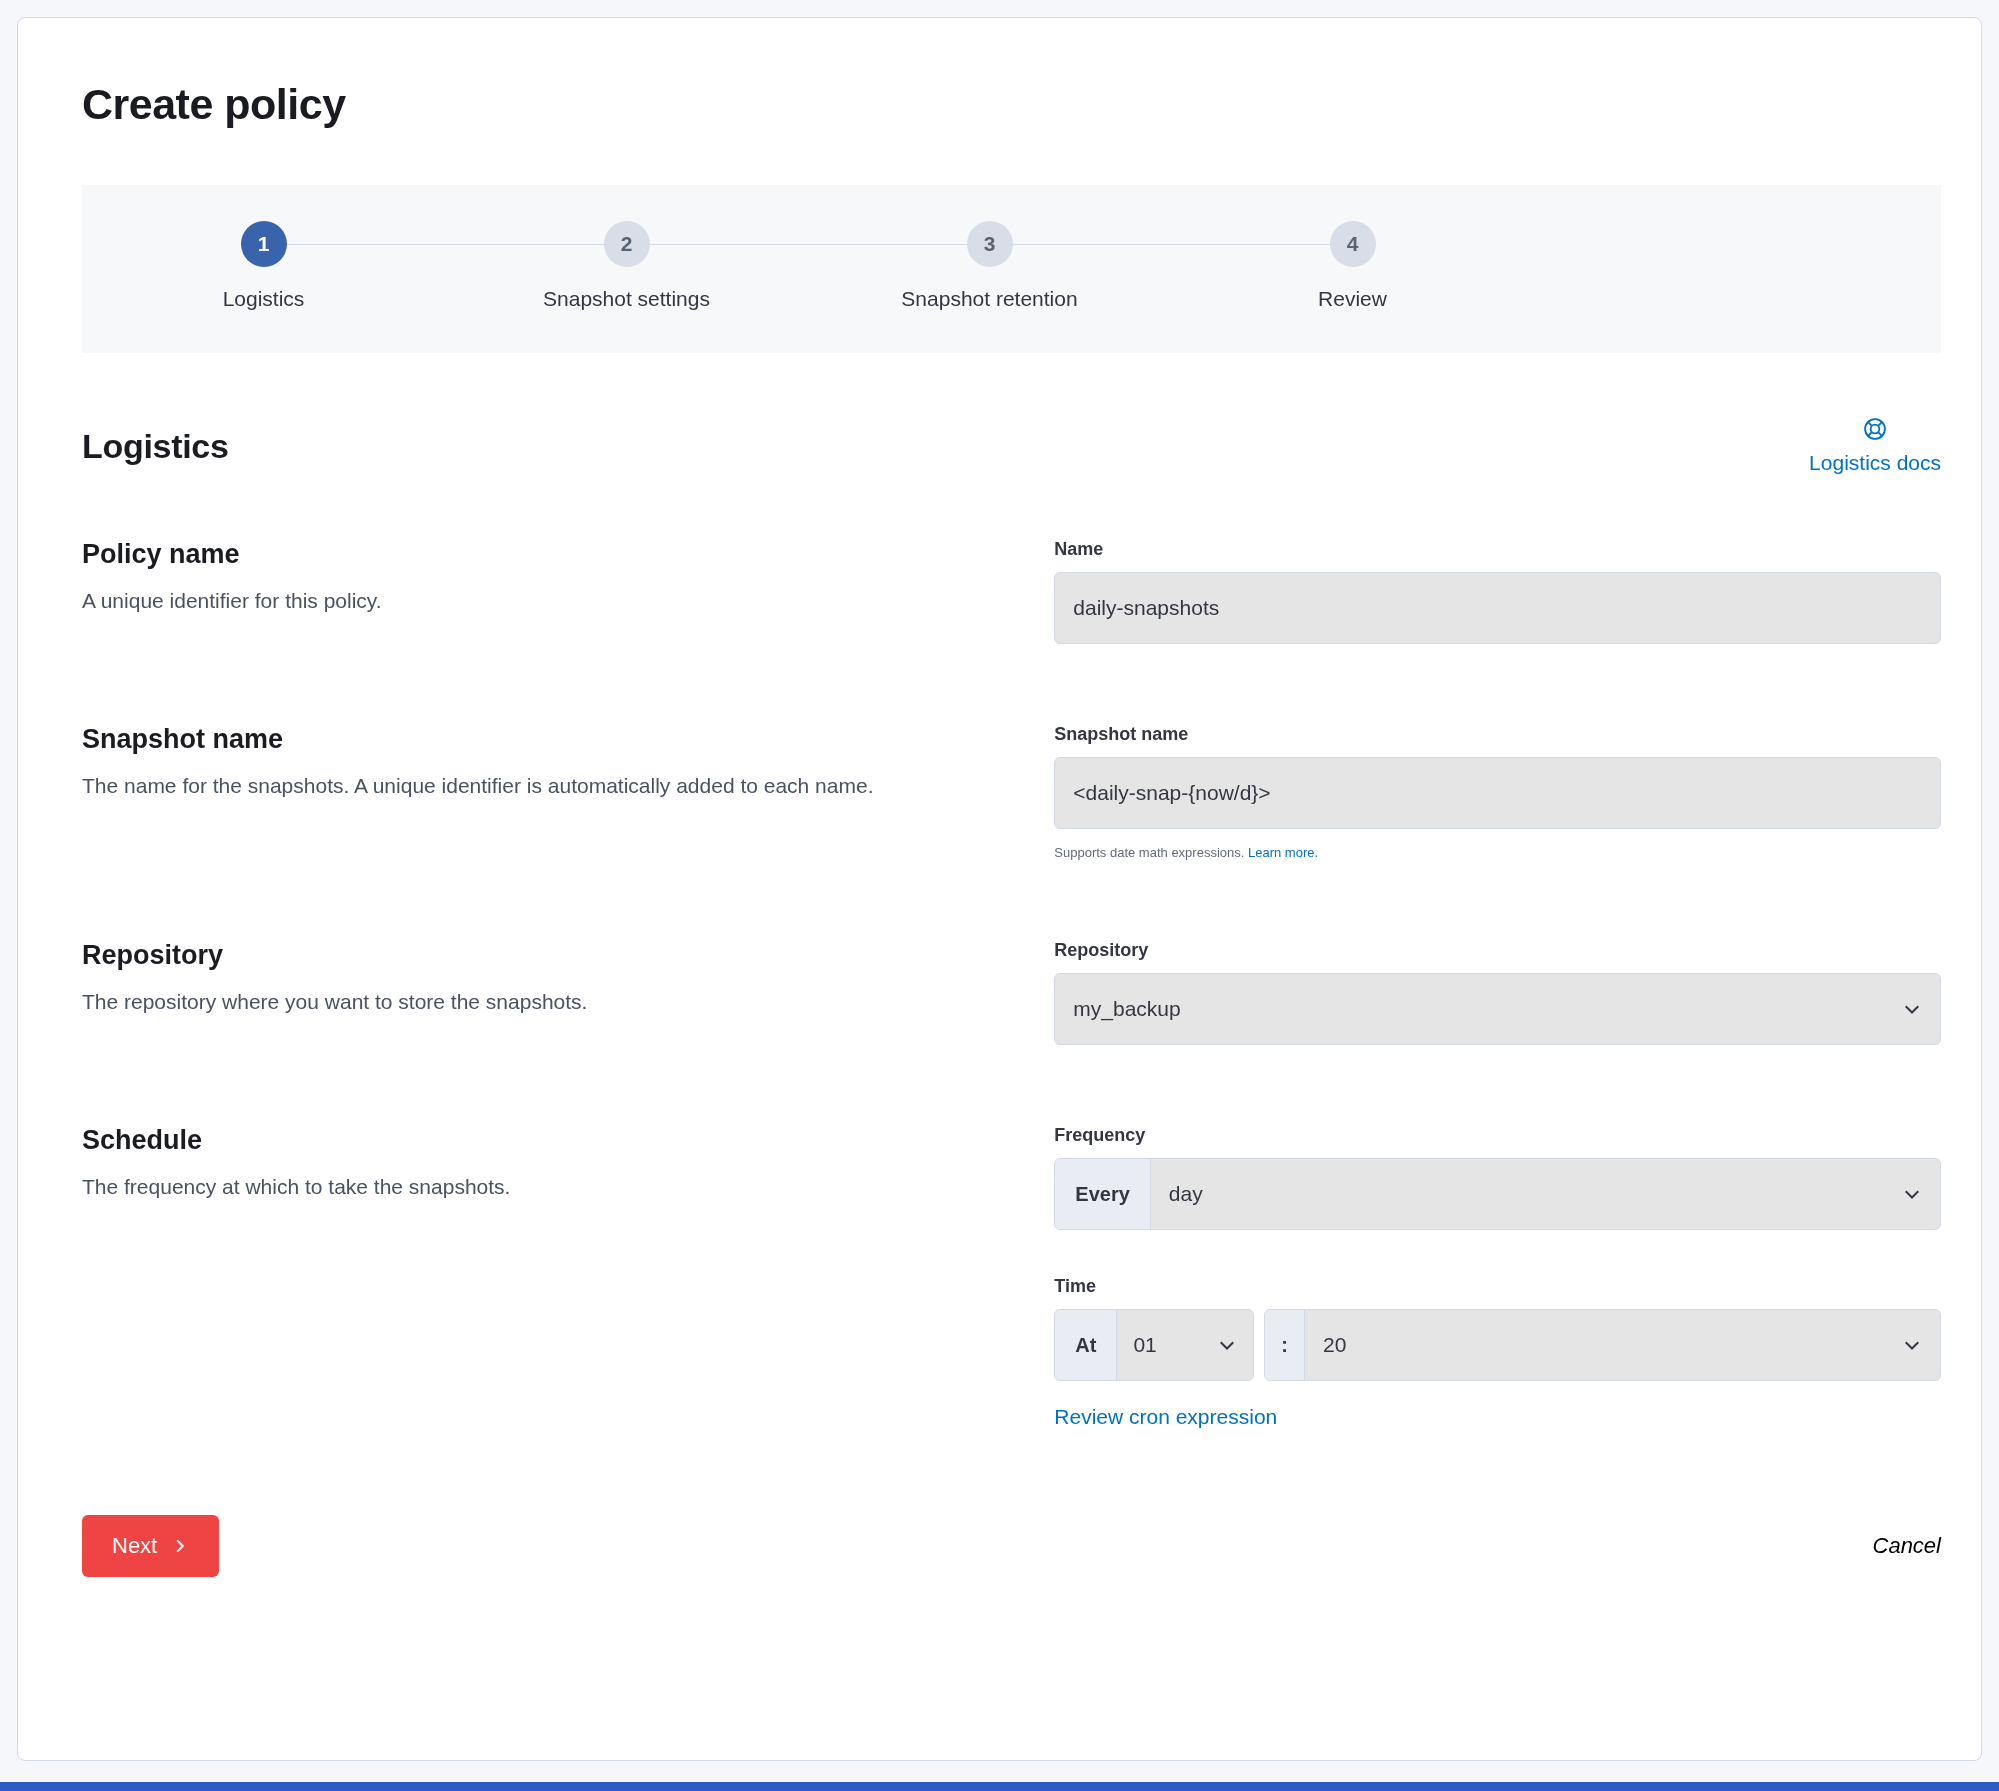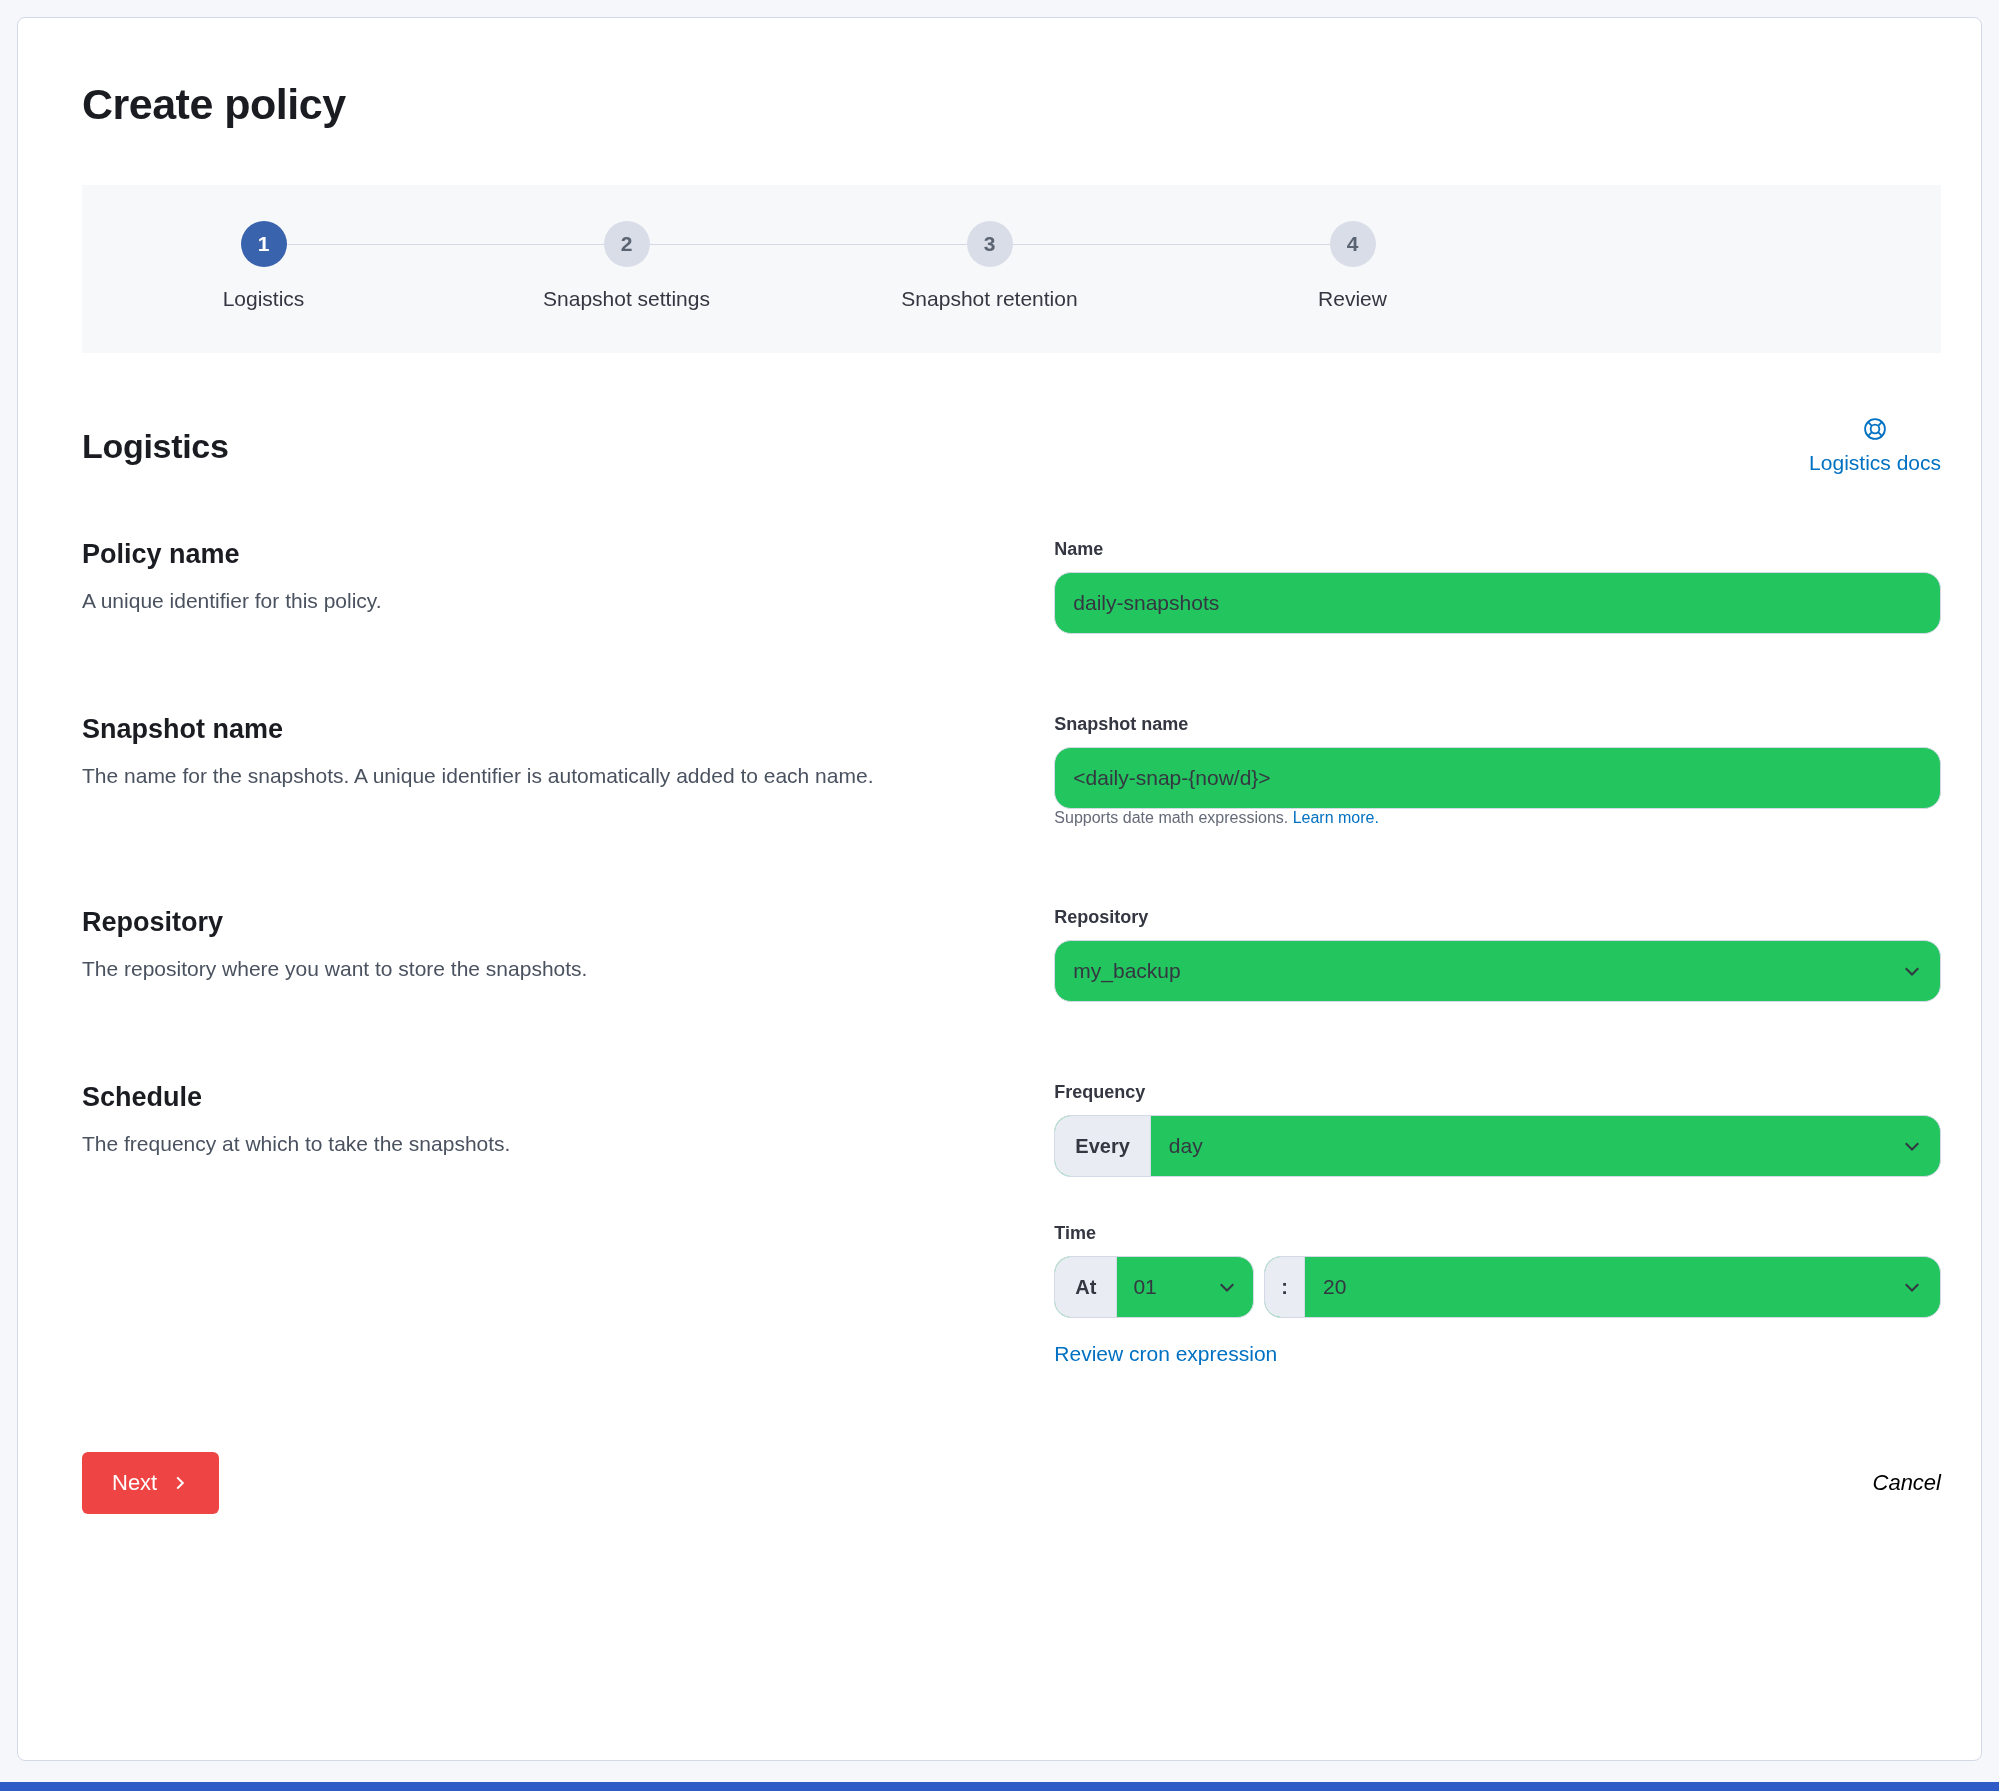--- a/index.html
+++ b/index.html
@@ -127,24 +127,24 @@
   }
   .field-label {
     display: block;
     font-size: 18px;
     font-weight: 700;
     color: #343741;
     margin-bottom: 12px;
   }
 
   .control {
-    background: #22c55e;
+    background: #e5e5e5;
     border: 1px solid #d3dae6;
-    border-radius: 17px;
-    height: 62px;
+    border-radius: 6px;
+    height: 72px;
     display: flex;
     align-items: center;
     width: 100%;
     overflow: hidden;
   }
   .control input {
     border: none;
     outline: none;
     background: transparent;
     width: 100%;
@@ -176,21 +176,22 @@
     align-items: center;
     padding: 0 20px;
     font-size: 20px;
     font-weight: 600;
     color: #343741;
     flex: 0 0 auto;
   }
   .prepend.colon { padding: 0 16px; }
 
   .help-row {
-    font-size: 16px;
+    margin-top: 16px;
+    font-size: 13px;
     color: #646a77;
   }
   .help-row a {
     color: #0071c2;
     text-decoration: none;
     cursor: pointer;
   }
 
   .time-row { display: flex; gap: 10px; margin-top: 0; }
   .hour-control { flex: 0 0 200px; }

